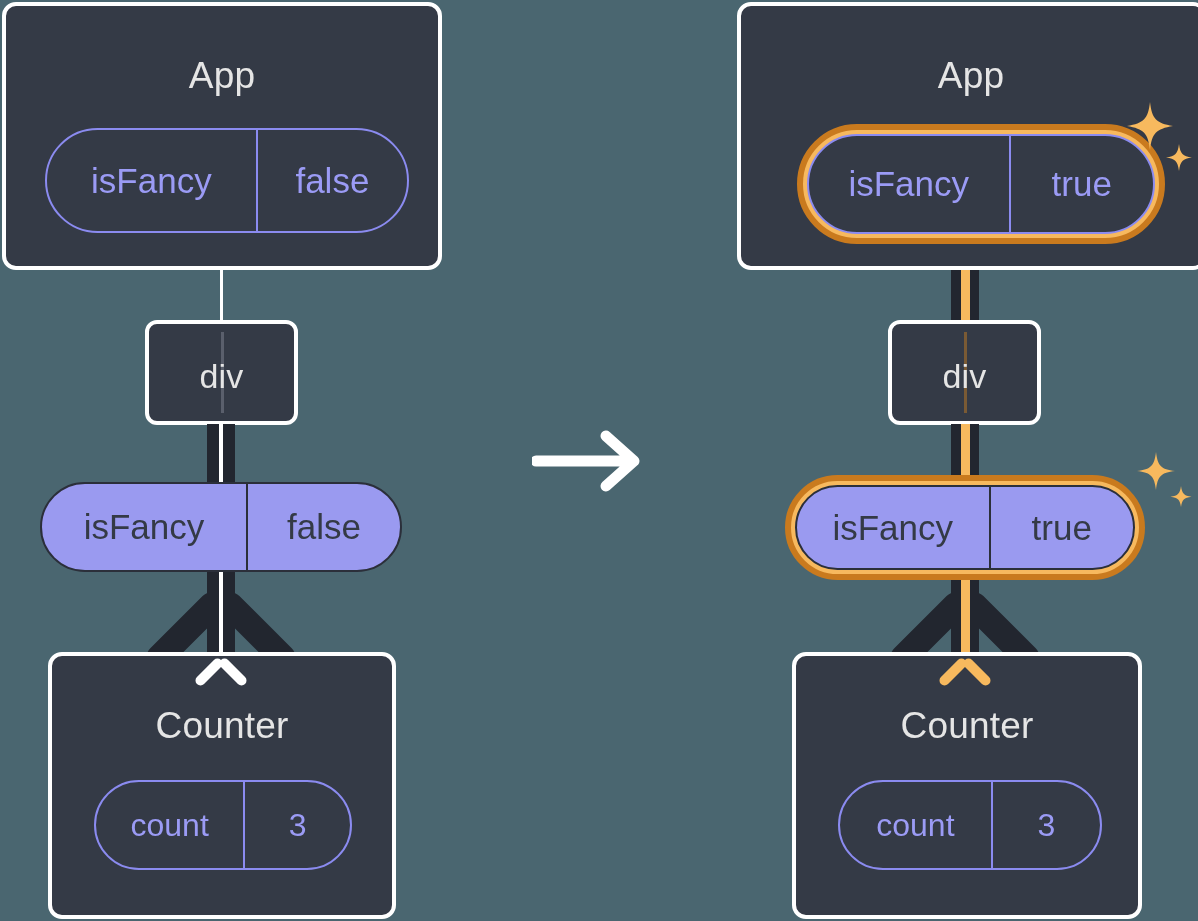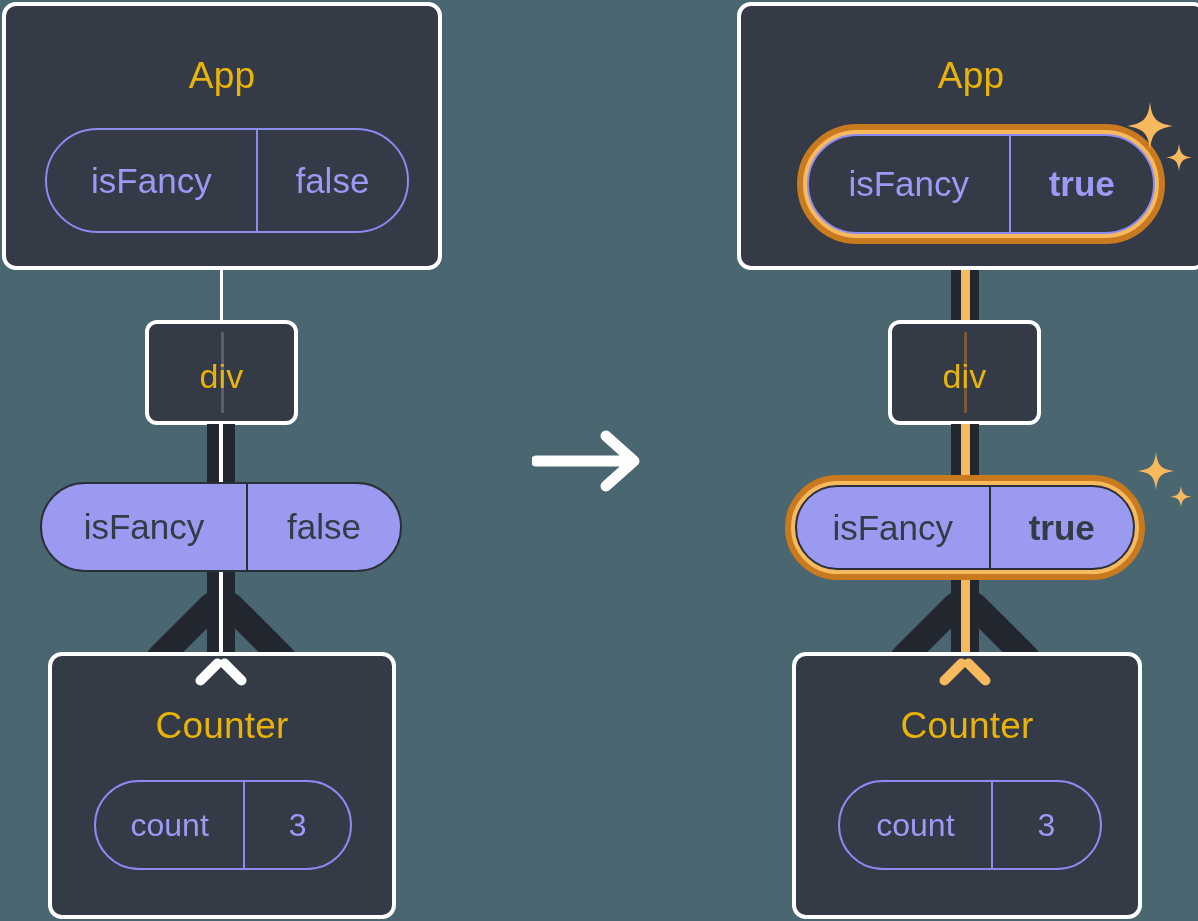--- a/index.html
+++ b/index.html
@@ -17,21 +17,21 @@
     position:absolute;
     background:#343a46;
     border:4px solid #ffffff;
     border-radius:14px;
     box-sizing:border-box;
   }
   .panel-title{
     position:absolute;
     left:0;right:0;
     text-align:center;
-    color:#eab308;
+    color:#e5e5e5;
     font-size:37px;
     line-height:44px;
     letter-spacing:.2px;
   }
 
   
   .pill-outline{
     position:absolute;
     box-sizing:border-box;
     border:2px solid #8b8bf0;
@@ -60,21 +60,21 @@
     z-index:6;
   }
   .pill-solid .cell{
     display:flex;align-items:center;justify-content:center;
     color:#343a46;
     font-size:35px;
     box-sizing:border-box;
   }
   .pill-solid .cell.k{flex:0 0 57%;}
   .pill-solid .cell.v{flex:1 1 auto;border-left:2px solid #2b2f3a;}
-  .bold{font-weight:bold;}
+  .bold{font-weight:normal;}
 
   
   .ring{
     position:absolute;
     box-sizing:border-box;
     border-radius:999px;
     border:7px solid #c97a1e;
     z-index:7;
     pointer-events:none;
   }

